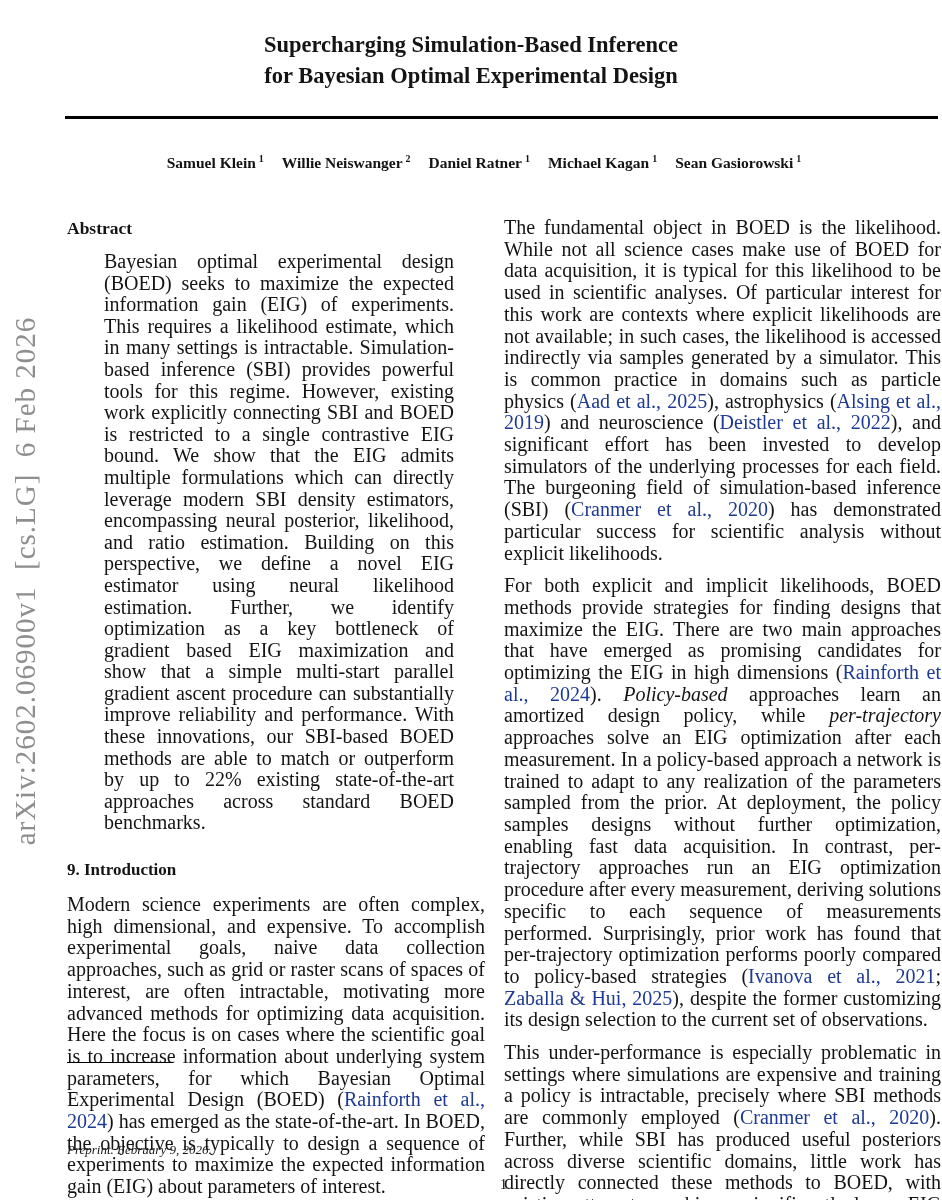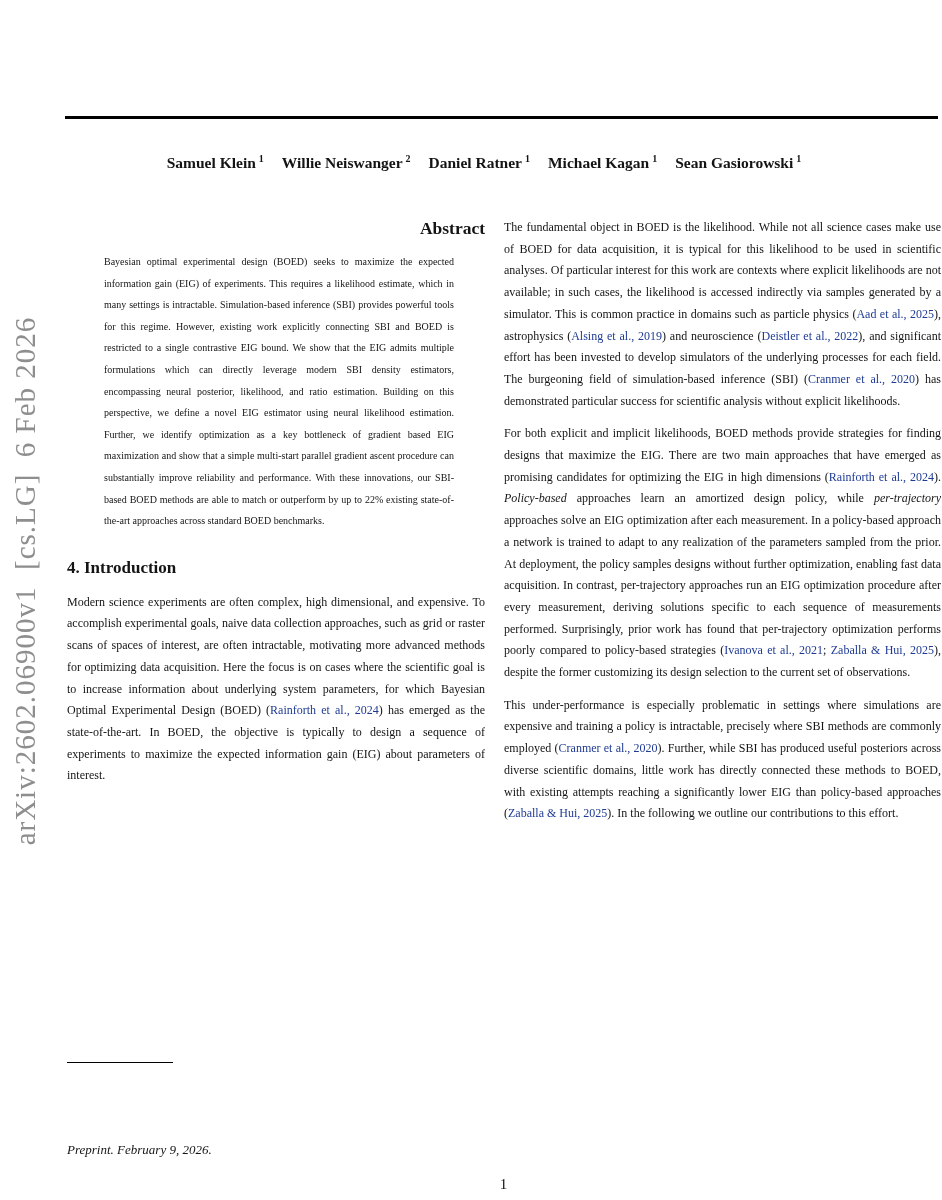--- a/index.html
+++ b/index.html
@@ -11,49 +11,53 @@
   .title{position:absolute;top:29px;left:0;width:100%;text-align:center;
          font-weight:bold;font-size:22.5px;line-height:31px;}
   .rule{position:absolute;left:65px;top:116px;width:873px;height:3px;background:#000;}
   .authors{position:absolute;top:154px;left:13px;width:100%;text-align:center;
            font-weight:bold;font-size:15.5px;}
   .author{margin:0 9px;white-space:nowrap;}
   sup{font-size:10px;line-height:0;}
   .asup{font-size:10px;margin-left:3px;font-weight:bold;}
   .col-left{position:absolute;left:67px;top:218px;width:418px;}
   .col-right{position:absolute;left:504px;top:217px;width:437px;}
-  .abs-head{text-align:right;font-weight:bold;font-size:17.5px;margin:0 0 12px 0;}
-  .abs-text{margin:0 31px 0 37px;font-size:10px;line-height:21.6px;text-align:justify;}
+  .abs-head{text-align:left;font-weight:bold;font-size:17.5px;margin:0 0 12px 0;}
+  .abs-text{margin:0 31px 0 37px;font-size:20px;line-height:21.6px;text-align:justify;}
   .sec-head{font-weight:bold;font-size:17px;margin:26px 0 14px 0;}
-  .para{font-size:12px;line-height:21.7px;text-align:justify;margin:0 0 11px 0;}
+  .para{font-size:20px;line-height:21.7px;text-align:justify;margin:0 0 11px 0;}
   .cite{color:#1e3a93;}
   .it{font-style:italic;}
   .bd{font-weight:bold;}
   .footnote-rule{position:absolute;left:67px;top:1062px;width:106px;height:1px;background:#000;}
   .footnote{position:absolute;left:67px;top:1069px;width:418px;font-size:12.9px;
             line-height:18px;text-align:justify;text-indent:14px;}
   .preprint{position:absolute;left:67px;top:1142px;font-style:italic;font-size:13px;}
   .pageno{position:absolute;left:66px;top:1176px;width:875px;text-align:center;font-size:15px;}
 </style>
 </head>
 <body>
 
 <div class="page">
 
   <div class="watermark">arXiv:2602.06900v1  [cs.LG]  6 Feb 2026</div>
 
+  <div class="title">
+    <div>Supercharging Simulation-Based Inference</div>
+    <div>for Bayesian Optimal Experimental Design</div>
+  </div>
 
   <div class="rule"></div>
 
   <div class="authors"><span class="author"><span>Samuel Klein</span><sup class="asup">1</sup></span><span class="author"><span>Willie Neiswanger</span><sup class="asup">2</sup></span><span class="author"><span>Daniel Ratner</span><sup class="asup">1</sup></span><span class="author"><span>Michael Kagan</span><sup class="asup">1</sup></span><span class="author"><span>Sean Gasiorowski</span><sup class="asup">1</sup></span></div>
 
   <div class="col-left">
     <div class="abs-head">Abstract</div>
     <div class="abs-text">Bayesian optimal experimental design (BOED) seeks to maximize the expected information gain (EIG) of experiments. This requires a likelihood estimate, which in many settings is intractable. Simulation-based inference (SBI) provides powerful tools for this regime. However, existing work explicitly connecting SBI and BOED is restricted to a single contrastive EIG bound. We show that the EIG admits multiple formulations which can directly leverage modern SBI density estimators, encompassing neural posterior, likelihood, and ratio estimation. Building on this perspective, we define a novel EIG estimator using neural likelihood estimation. Further, we identify optimization as a key bottleneck of gradient based EIG maximization and show that a simple multi-start parallel gradient ascent procedure can substantially improve reliability and performance. With these innovations, our SBI-based BOED methods are able to match or outperform by up to 22% existing state-of-the-art approaches across standard BOED benchmarks.</div>
-    <div class="sec-head">4. Introduction</div>
+    <div class="sec-head">9. Introduction</div>
     <div class="para"><span>Modern science experiments are often complex, high dimensional, and expensive. To accomplish experimental goals, naive data collection approaches, such as grid or raster scans of spaces of interest, are often intractable, motivating more advanced methods for optimizing data acquisition. Here the focus is on cases where the scientific goal is to increase information about underlying system parameters, for which Bayesian Optimal Experimental Design (BOED) (</span><span class="cite">Rainforth et al., 2024</span><span>) has emerged as the state-of-the-art. In BOED, the objective is typically to design a sequence of experiments to maximize the expected information gain (EIG) about parameters of interest.</span></div>
   </div>
 
   <div class="col-right">
     <div class="para"><span>The fundamental object in BOED is the likelihood. While not all science cases make use of BOED for data acquisition, it is typical for this likelihood to be used in scientific analyses. Of particular interest for this work are contexts where explicit likelihoods are not available; in such cases, the likelihood is accessed indirectly via samples generated by a simulator. This is common practice in domains such as particle physics (</span><span class="cite">Aad et al., 2025</span><span>), astrophysics (</span><span class="cite">Alsing et al., 2019</span><span>) and neuroscience (</span><span class="cite">Deistler et al., 2022</span><span>), and significant effort has been invested to develop simulators of the underlying processes for each field. The burgeoning field of simulation-based inference (SBI) (</span><span class="cite">Cranmer et al., 2020</span><span>) has demonstrated particular success for scientific analysis without explicit likelihoods.</span></div>
     <div class="para"><span>For both explicit and implicit likelihoods, BOED methods provide strategies for finding designs that maximize the EIG. There are two main approaches that have emerged as promising candidates for optimizing the EIG in high dimensions (</span><span class="cite">Rainforth et al., 2024</span><span>). </span><span class="it">Policy-based</span><span> approaches learn an amortized design policy, while </span><span class="it">per-trajectory</span><span> approaches solve an EIG optimization after each measurement. In a policy-based approach a network is trained to adapt to any realization of the parameters sampled from the prior. At deployment, the policy samples designs without further optimization, enabling fast data acquisition. In contrast, per-trajectory approaches run an EIG optimization procedure after every measurement, deriving solutions specific to each sequence of measurements performed. Surprisingly, prior work has found that per-trajectory optimization performs poorly compared to policy-based strategies (</span><span class="cite">Ivanova et al., 2021</span><span>; </span><span class="cite">Zaballa &amp; Hui, 2025</span><span>), despite the former customizing its design selection to the current set of observations.</span></div>
     <div class="para"><span>This under-performance is especially problematic in settings where simulations are expensive and training a policy is intractable, precisely where SBI methods are commonly employed (</span><span class="cite">Cranmer et al., 2020</span><span>). Further, while SBI has produced useful posteriors across diverse scientific domains, little work has directly connected these methods to BOED, with existing attempts reaching a significantly lower EIG than policy-based approaches (</span><span class="cite">Zaballa &amp; Hui, 2025</span><span>). In the following we outline our contributions to this effort.</span></div>
   </div>
 
   <div class="footnote-rule"></div>

